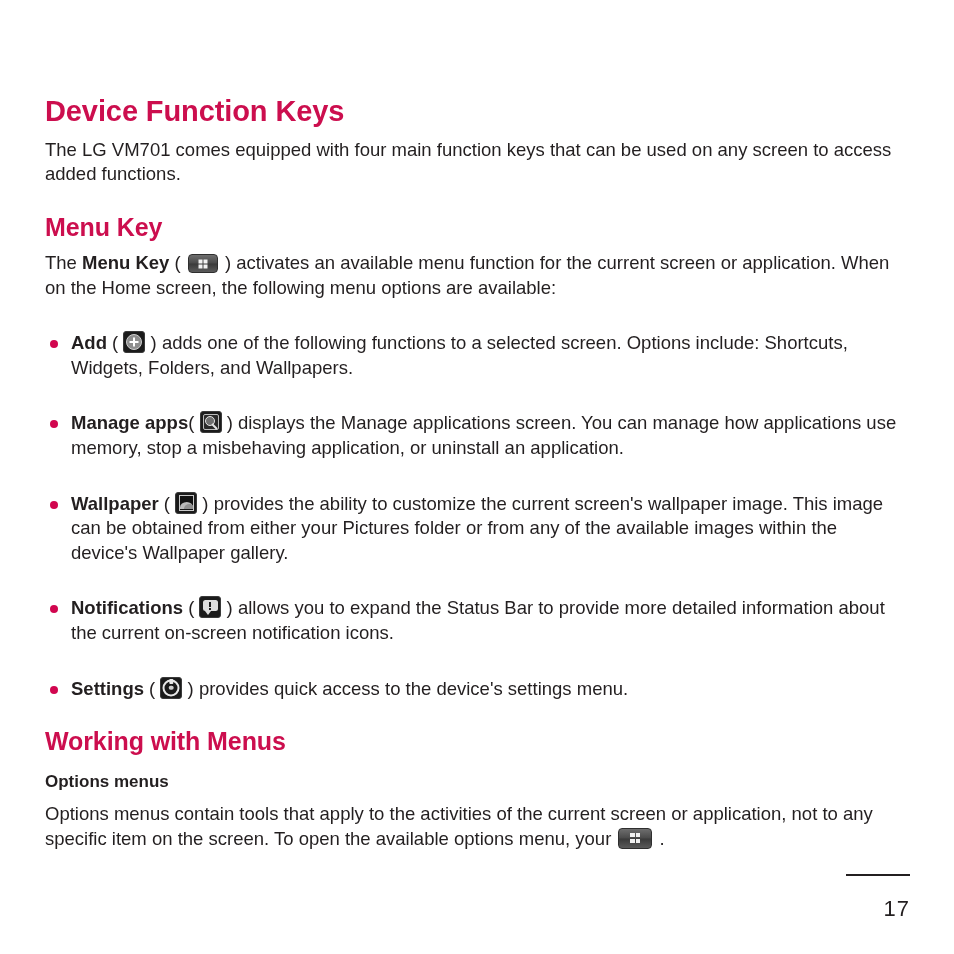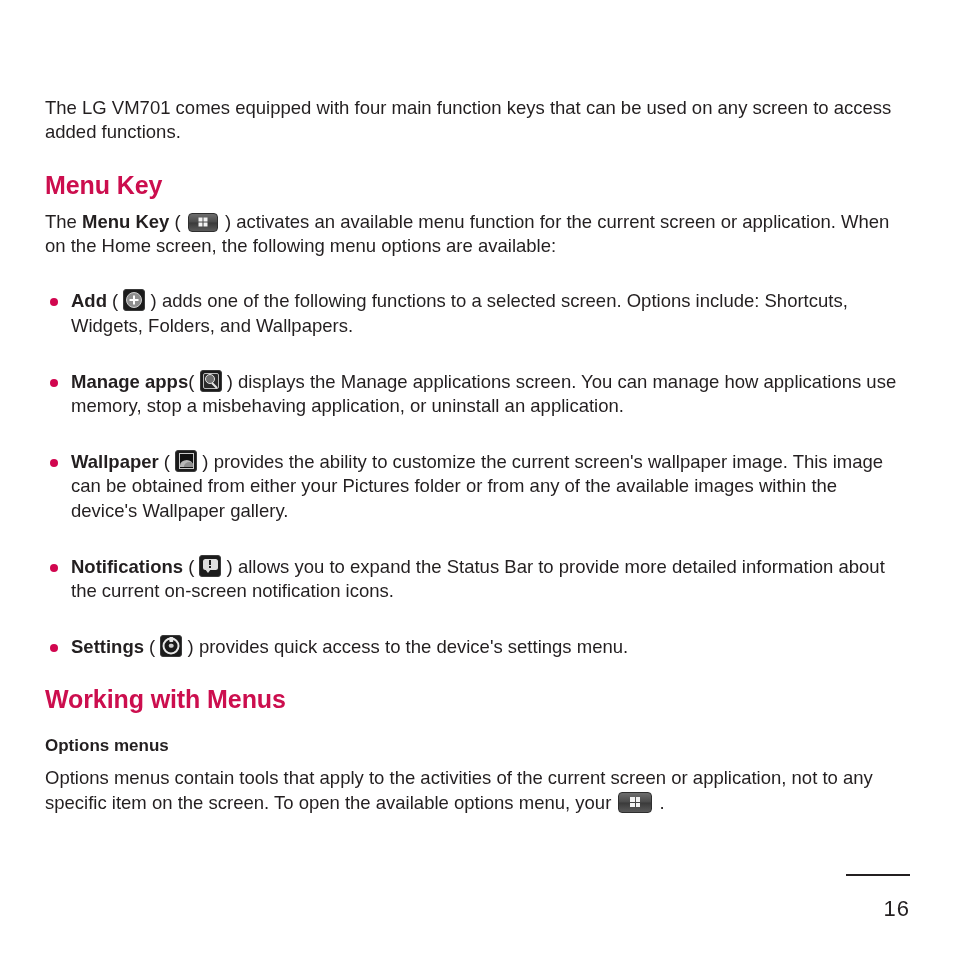--- a/index.html
+++ b/index.html
@@ -58,21 +58,21 @@
     font-weight: 700;
     margin: 26px 0 10px 0;
     letter-spacing: -0.1px;
     line-height: 1.15;
   }
 
   h3.h-sub3 {
     color: #231f20;
     font-size: 17px;
     font-weight: 700;
-    margin: 22px 0 10px 0;
+    margin: 16px 0 10px 0;
     line-height: 1.2;
   }
 
   p.body {
     font-size: 18.5px;
     line-height: 1.32;
     margin: 0 0 4px 0;
     color: #231f20;
   }
 
@@ -313,20 +313,21 @@
   }
 </style>
 </head>
 <body>
 
 <div class="page">
 
 
   <div class="content">
 
+    <h1 class="h-main">Device Function Keys</h1>
 
     <p class="body">The LG VM701 comes equipped with four main function keys that can be used on any screen to access added functions.</p>
 
     <h2 class="h-sub">Menu Key</h2>
 
     <p class="body">
       <span>The </span><span class="lead">Menu Key</span><span> ( </span><span class="key key-menu"><span class="grid">
             <i></i>
             <i></i>
             <i></i>
@@ -369,15 +370,15 @@
             <i></i>
             <i></i>
             <i></i>
             <i></i>
           </span></span><span> .</span>
     </p>
 
   </div>
 
   <div class="footer-rule"></div>
-  <div class="page-number">16</div>
+  <div class="page-number">17</div>
 
 </div>
 
 </body></html>

